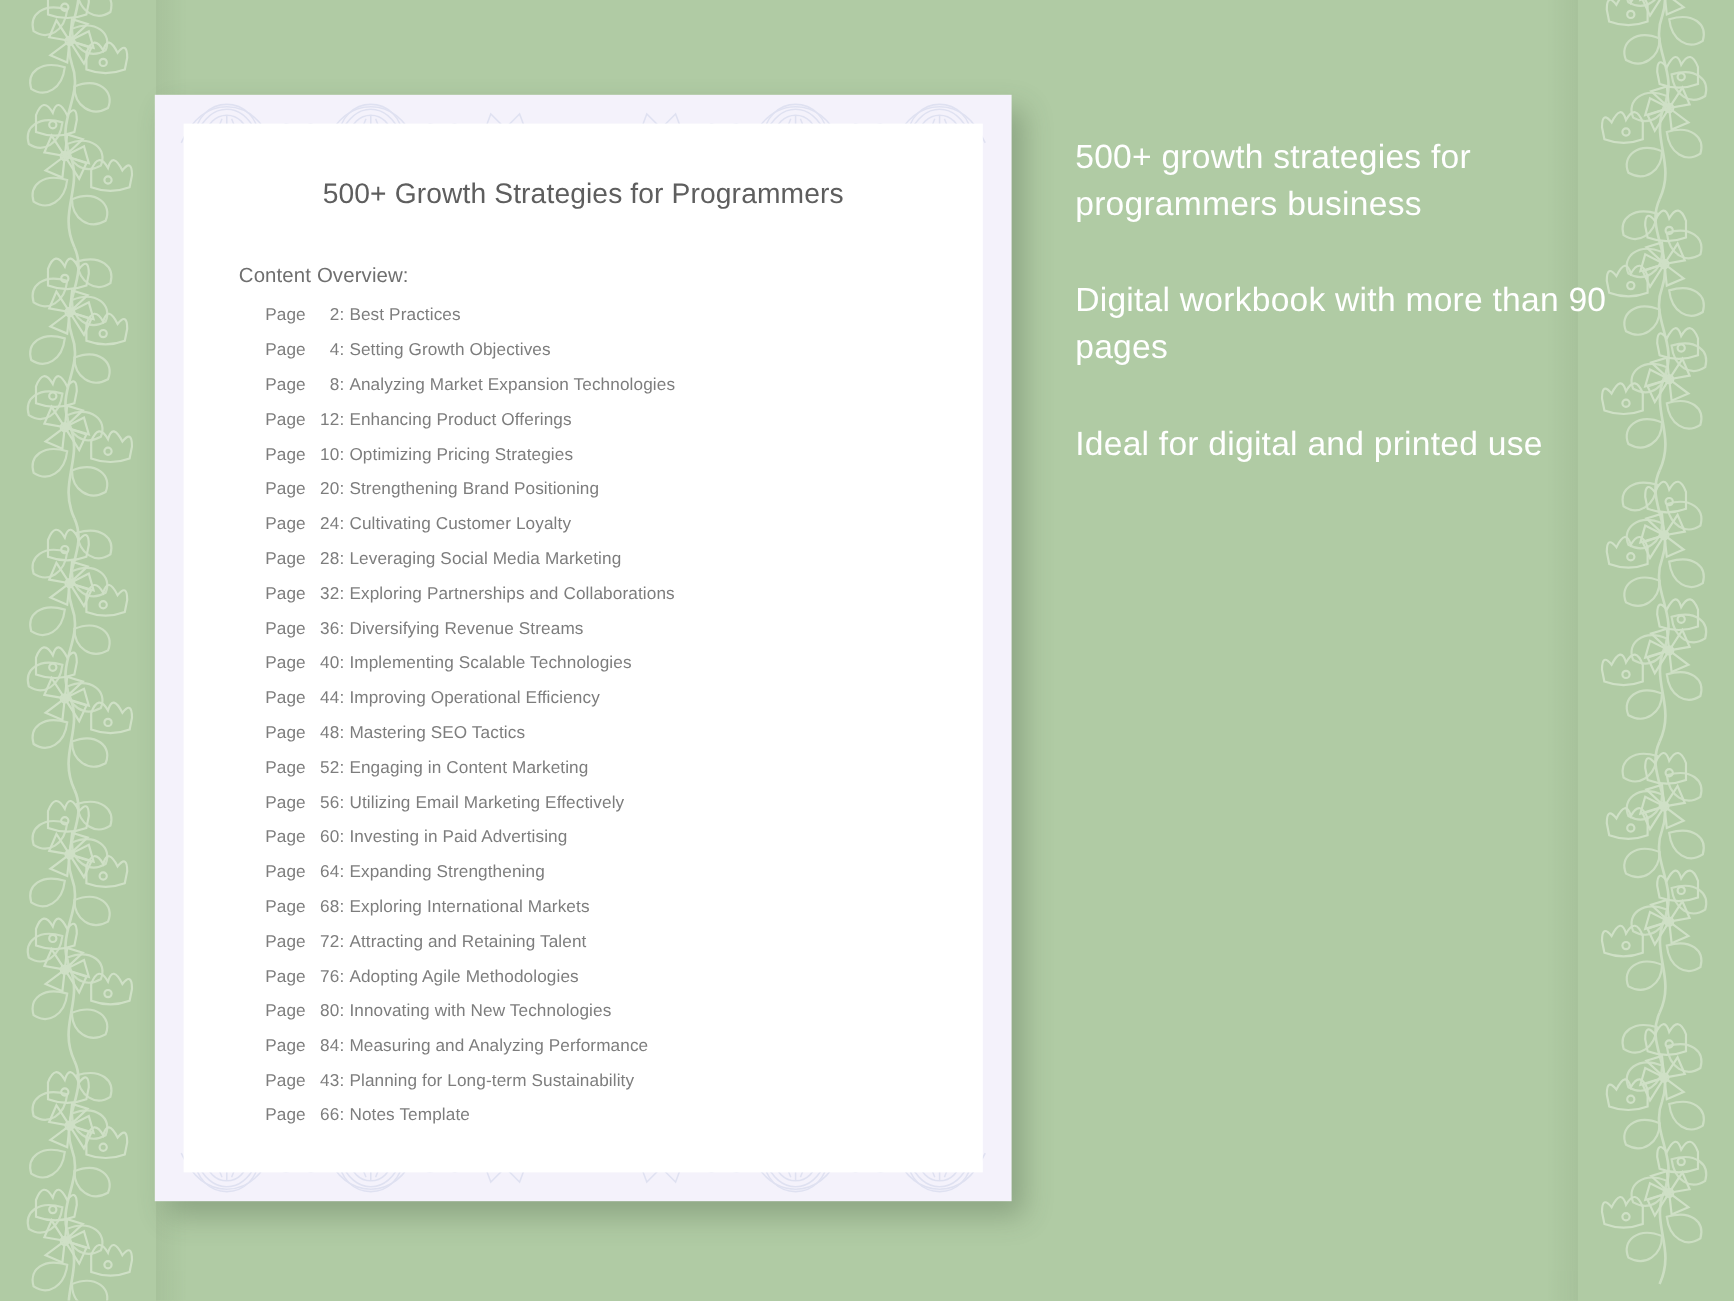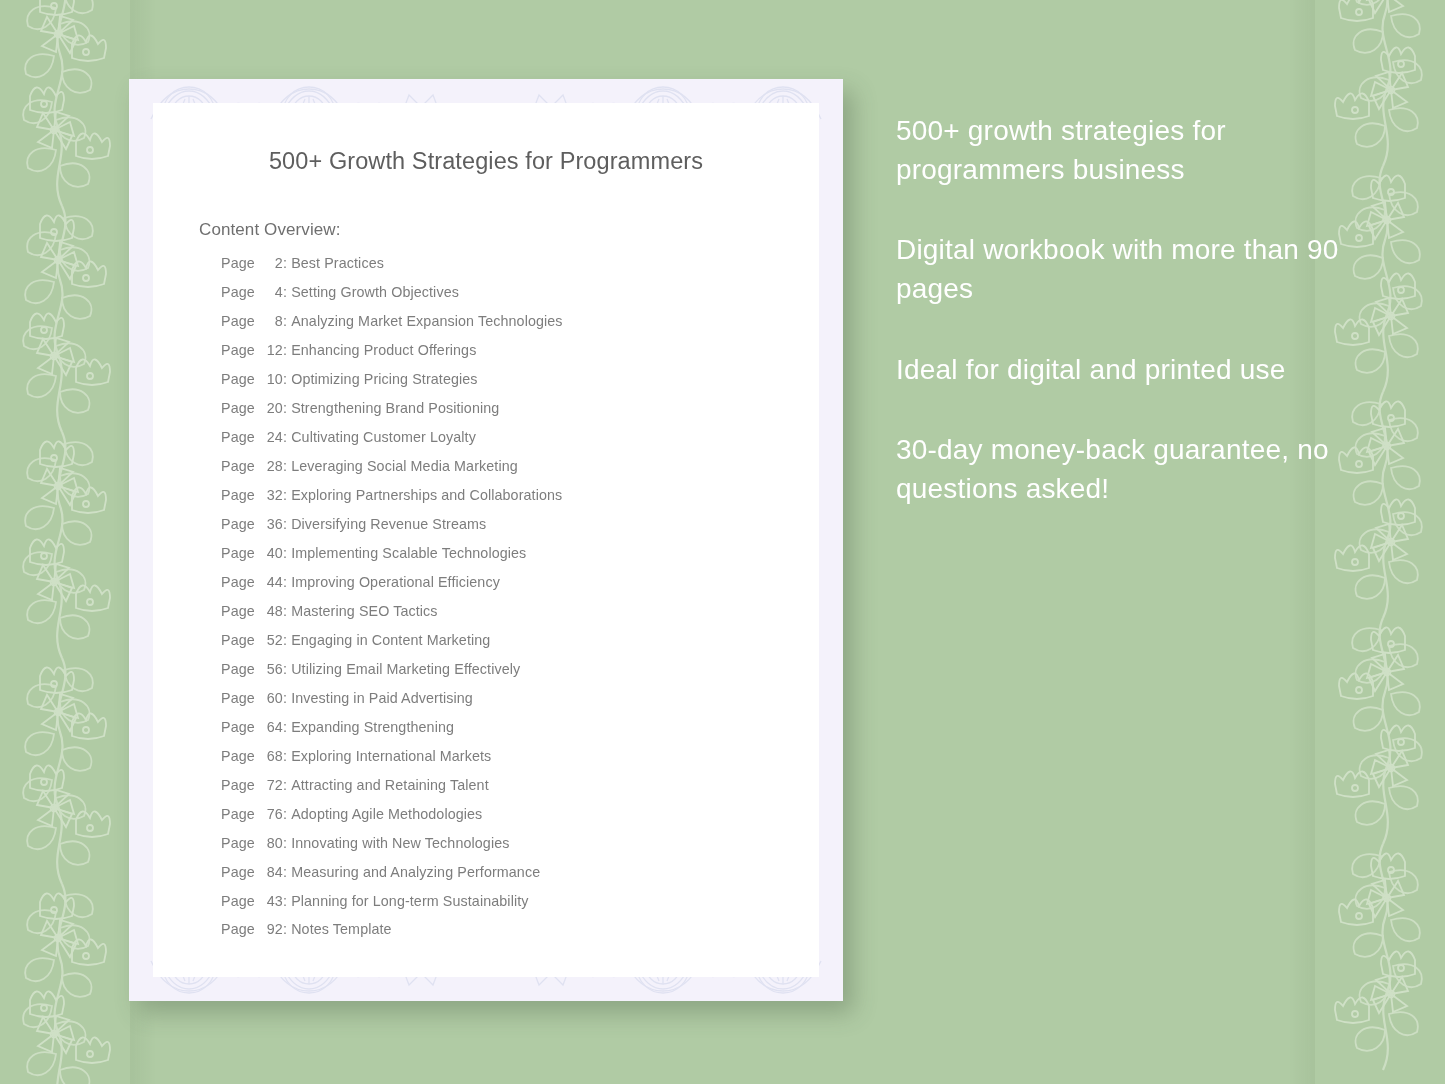--- a/index.html
+++ b/index.html
@@ -289,25 +289,24 @@
           <li class="toc-item"><span class="toc-page"><span>Page</span> <span class="pnum">52</span>:</span>&nbsp; <span class="toc-title">Engaging in Content Marketing</span></li>
           <li class="toc-item"><span class="toc-page"><span>Page</span> <span class="pnum">56</span>:</span>&nbsp; <span class="toc-title">Utilizing Email Marketing Effectively</span></li>
           <li class="toc-item"><span class="toc-page"><span>Page</span> <span class="pnum">60</span>:</span>&nbsp; <span class="toc-title">Investing in Paid Advertising</span></li>
           <li class="toc-item"><span class="toc-page"><span>Page</span> <span class="pnum">64</span>:</span>&nbsp; <span class="toc-title">Expanding Strengthening</span></li>
           <li class="toc-item"><span class="toc-page"><span>Page</span> <span class="pnum">68</span>:</span>&nbsp; <span class="toc-title">Exploring International Markets</span></li>
           <li class="toc-item"><span class="toc-page"><span>Page</span> <span class="pnum">72</span>:</span>&nbsp; <span class="toc-title">Attracting and Retaining Talent</span></li>
           <li class="toc-item"><span class="toc-page"><span>Page</span> <span class="pnum">76</span>:</span>&nbsp; <span class="toc-title">Adopting Agile Methodologies</span></li>
           <li class="toc-item"><span class="toc-page"><span>Page</span> <span class="pnum">80</span>:</span>&nbsp; <span class="toc-title">Innovating with New Technologies</span></li>
           <li class="toc-item"><span class="toc-page"><span>Page</span> <span class="pnum">84</span>:</span>&nbsp; <span class="toc-title">Measuring and Analyzing Performance</span></li>
           <li class="toc-item"><span class="toc-page"><span>Page</span> <span class="pnum">43</span>:</span>&nbsp; <span class="toc-title">Planning for Long-term Sustainability</span></li>
-          <li class="toc-item"><span class="toc-page"><span>Page</span> <span class="pnum">92</span>:</span>&nbsp; <span class="toc-title">Notes Template</span></li>
+          <li class="toc-item"><span class="toc-page"><span>Page</span> <span class="pnum">66</span>:</span>&nbsp; <span class="toc-title">Notes Template</span></li>
         </ul>
     </div>
 
   </div>
 </div>
 
 <div class="benefits" id="benefits-list">
     <p class="benefit">500+ growth strategies for programmers business</p>
     <p class="benefit">Digital workbook with more than 90 pages</p>
     <p class="benefit">Ideal for digital and printed use</p>
-    <p class="benefit">30-day money-back guarantee, no questions asked!</p>
   </div>
 
 </body></html>

